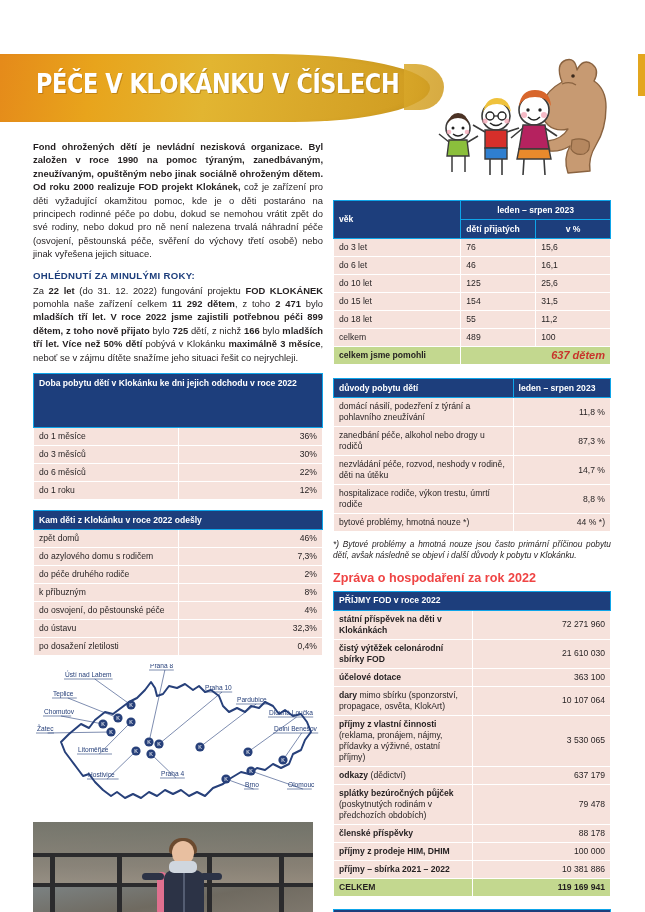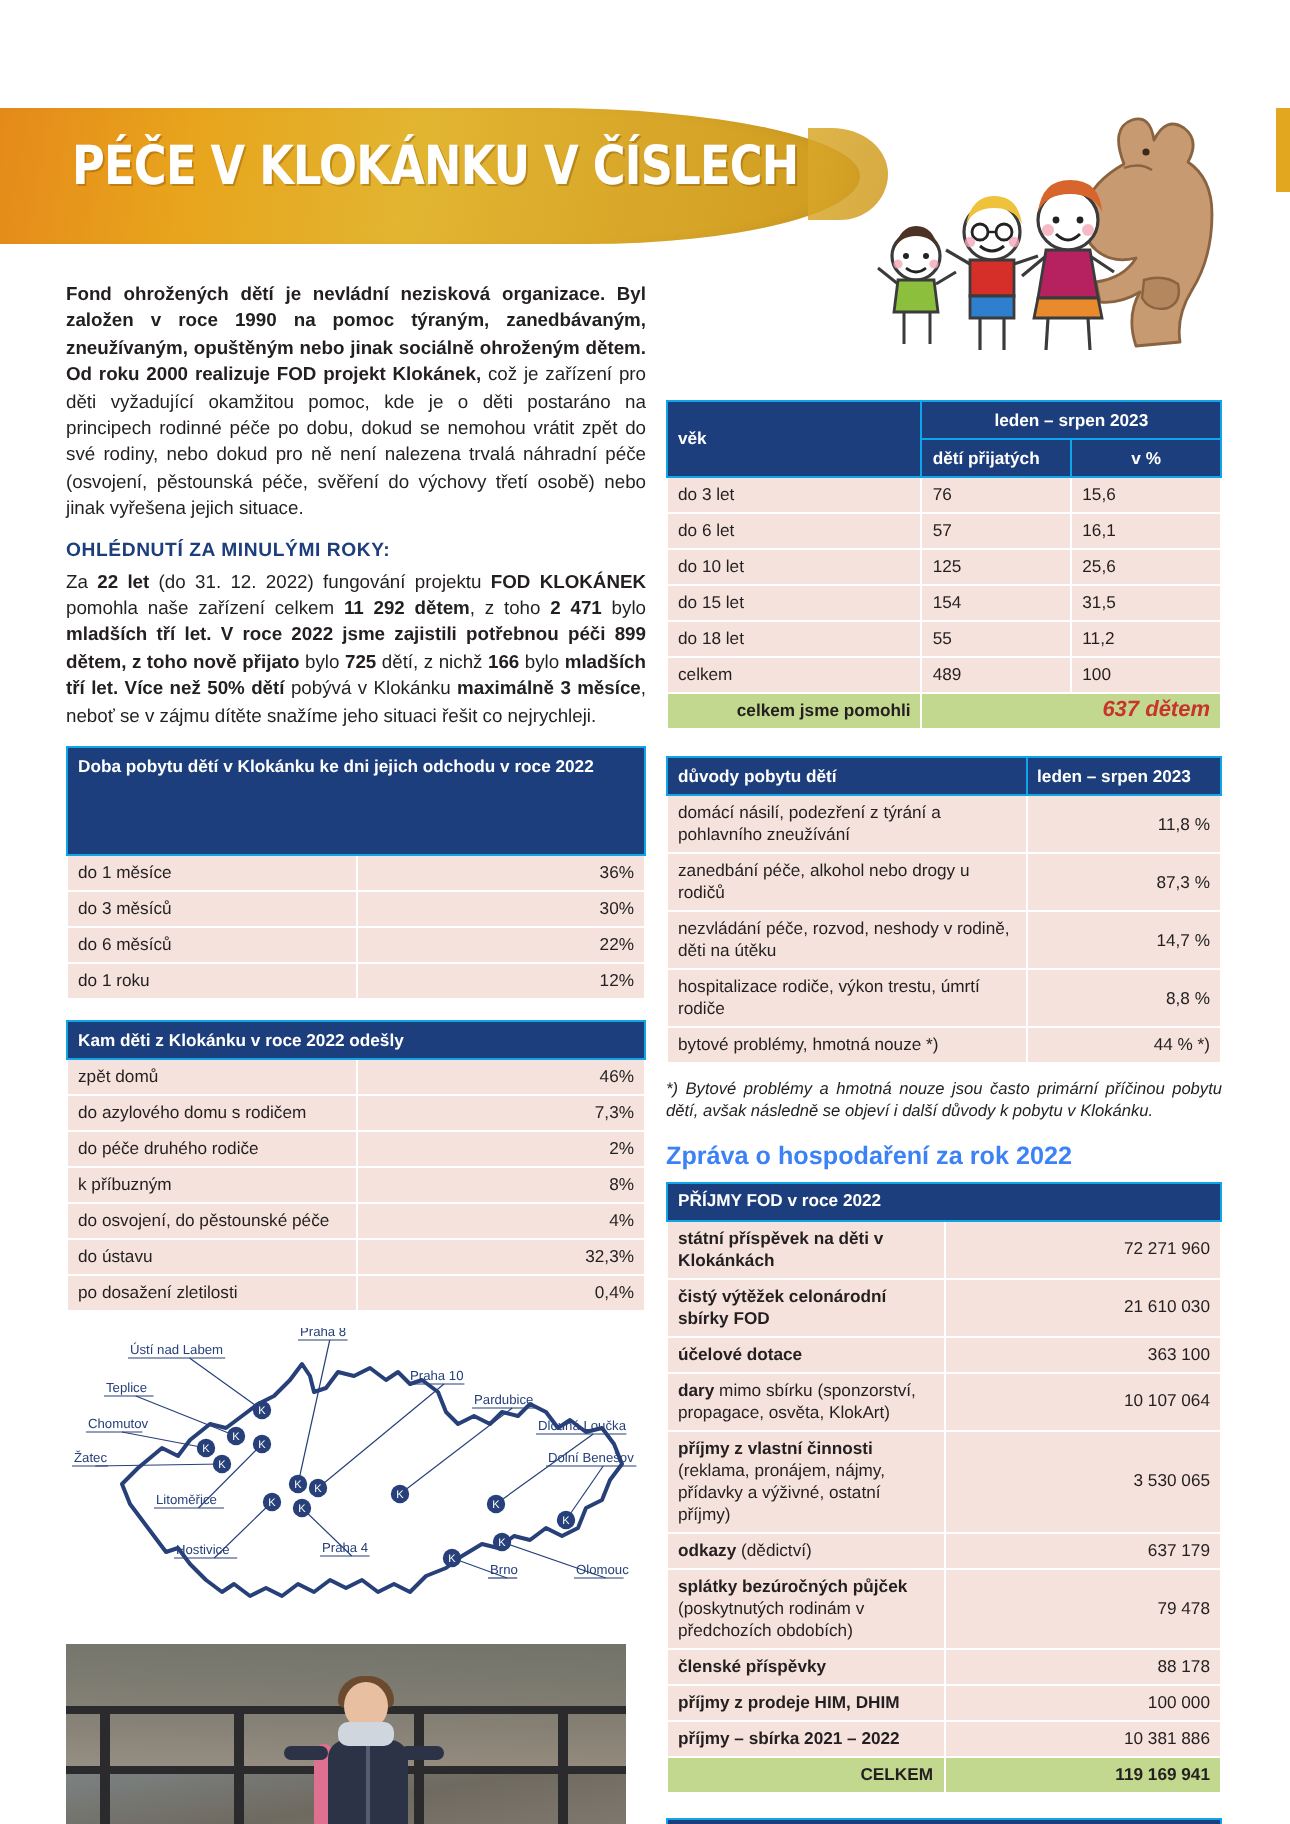--- a/index.html
+++ b/index.html
@@ -96,21 +96,21 @@
     font-size: 9.6px;
     font-weight: bold;
     letter-spacing: .3px;
     color: #1d3e7c;
     text-transform: uppercase;
   }
   .section-title {
     margin: 0 0 6px 0;
     font-size: 12.6px;
     font-weight: bold;
-    color: #3b82f6;
+    color: #ef4444;
   }
   .footnote {
     margin: 7px 0 0 0;
     font-size: 8.3px;
     line-height: 11.4px;
     font-style: italic;
     color: #231f20;
     text-align: justify;
   }
 
@@ -137,21 +137,20 @@
     padding: 3px 5px;
     line-height: 11px;
     border: 1px solid #ffffff;
     vertical-align: middle;
   }
   table.t td.num { text-align: right; }
   table.t td.center { text-align: left; }
   table.t tr.total td {
     background: #c3d88f;
     font-weight: bold;
-    text-align: right;
   }
   table.t tr.total td.big {
     text-align: right;
     color: #c8342b;
     font-size: 11px;
     font-weight: bold;
     font-style: italic;
   }
 
   
@@ -524,21 +523,21 @@
         </tr>
       </thead>
       <tbody id="vek-body">
           <tr>
             <td>do 3 let</td>
             <td class="center">76</td>
             <td class="center">15,6</td>
           </tr>
           <tr>
             <td>do 6 let</td>
-            <td class="center">57</td>
+            <td class="center">46</td>
             <td class="center">16,1</td>
           </tr>
           <tr>
             <td>do 10 let</td>
             <td class="center">125</td>
             <td class="center">25,6</td>
           </tr>
           <tr>
             <td>do 15 let</td>
             <td class="center">154</td>

